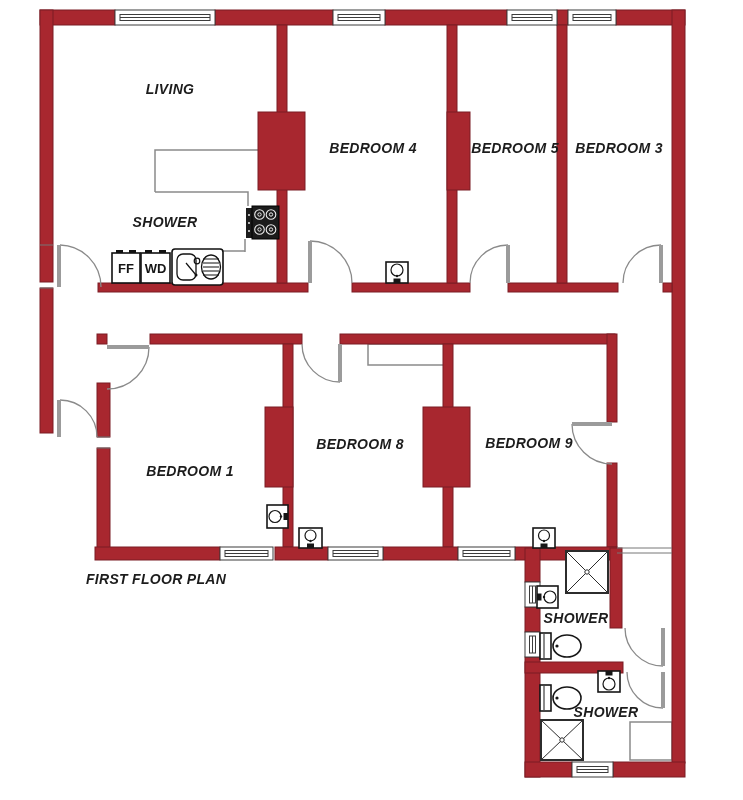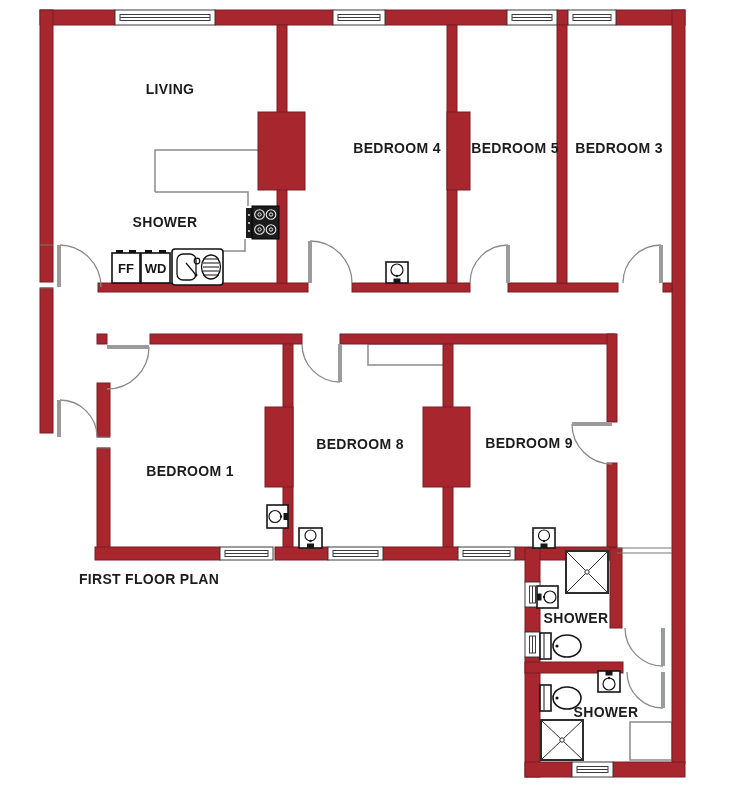--- a/index.html
+++ b/index.html
@@ -1,19 +1,19 @@
 <!DOCTYPE html>
 <html><head>
 <meta charset="utf-8">
 <style>
   html,body{margin:0;padding:0;background:#ffffff;}
   .plan{position:relative;width:743px;height:800px;background:#ffffff;overflow:hidden;
         font-family:"Liberation Sans", sans-serif;}
   .plan svg{position:absolute;left:0;top:0;}
-  #labels{position:absolute;left:0;top:0;width:100%;height:100%;pointer-events:none;}
+  #labels{position:absolute;left:0;top:0;width:100%;height:100%;pointer-events:none;font-style:italic;}
   .lbl{position:absolute;transform:translate(-50%,-50%);font-size:14px;font-weight:bold;
        color:#1c1c1c;letter-spacing:0.3px;white-space:nowrap;}
 </style>
 </head>
 <body>
 
 <div class="plan">
   <svg id="plan-svg" width="743" height="800" viewBox="0 0 743 800">
       <path d="M155 192 L155 150 L258 150" fill="none" stroke="#8a8a8a" stroke-width="1.5"></path>
       <path d="M155 192 L248 192 L248 206" fill="none" stroke="#8a8a8a" stroke-width="1.5"></path>
@@ -185,23 +185,23 @@
       <line x1="608" y1="551" x2="566" y2="593" stroke="#2c2c2c" stroke-width="1"></line>
       <circle cx="587" cy="572" r="2.2" fill="#fff" stroke="#2c2c2c" stroke-width="1"></circle>
       <rect x="541" y="720" width="42" height="40" fill="#fff" stroke="#2c2c2c" stroke-width="2"></rect>
       <line x1="541" y1="720" x2="583" y2="760" stroke="#2c2c2c" stroke-width="1"></line>
       <line x1="583" y1="720" x2="541" y2="760" stroke="#2c2c2c" stroke-width="1"></line>
       <circle cx="562" cy="740" r="2.2" fill="#fff" stroke="#2c2c2c" stroke-width="1"></circle>
     </svg>
   <div id="labels">
       <div class="lbl" style="left: 170px; top: 89px;">LIVING</div>
       <div class="lbl" style="left: 165px; top: 222px;">SHOWER</div>
-      <div class="lbl" style="left: 373px; top: 148px; margin-left: 24px;">BEDROOM 4</div>
+      <div class="lbl" style="left: 373px; top: 148px;">BEDROOM 4</div>
       <div class="lbl" style="left: 515px; top: 148px;">BEDROOM 5</div>
       <div class="lbl" style="left: 619px; top: 148px;">BEDROOM 3</div>
       <div class="lbl" style="left: 190px; top: 443px; margin-top: 28px;">BEDROOM 1</div>
       <div class="lbl" style="left: 360px; top: 444px;">BEDROOM 8</div>
       <div class="lbl" style="left: 529px; top: 443px;">BEDROOM 9</div>
       <div class="lbl" style="left: 576px; top: 618px;">SHOWER</div>
       <div class="lbl" style="left: 606px; top: 712px;">SHOWER</div>
-      <div class="lbl" style="left: 149px; top: 579px;">FIRST FLOOR PLAN</div>
+      <div class="lbl" style="left: 156px; top: 579px;">FIRST FLOOR PLAN</div>
     </div>
 </div>
 
 </body></html>

